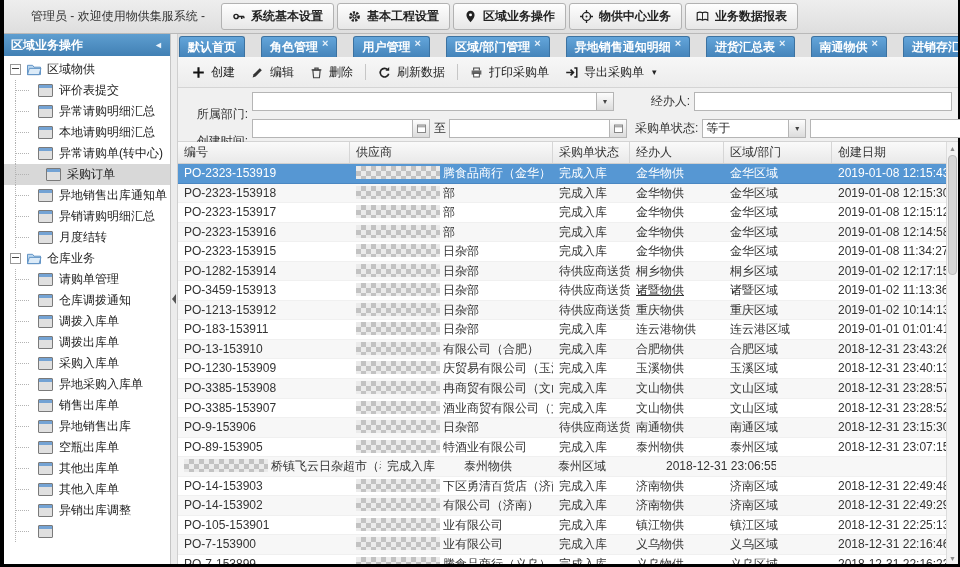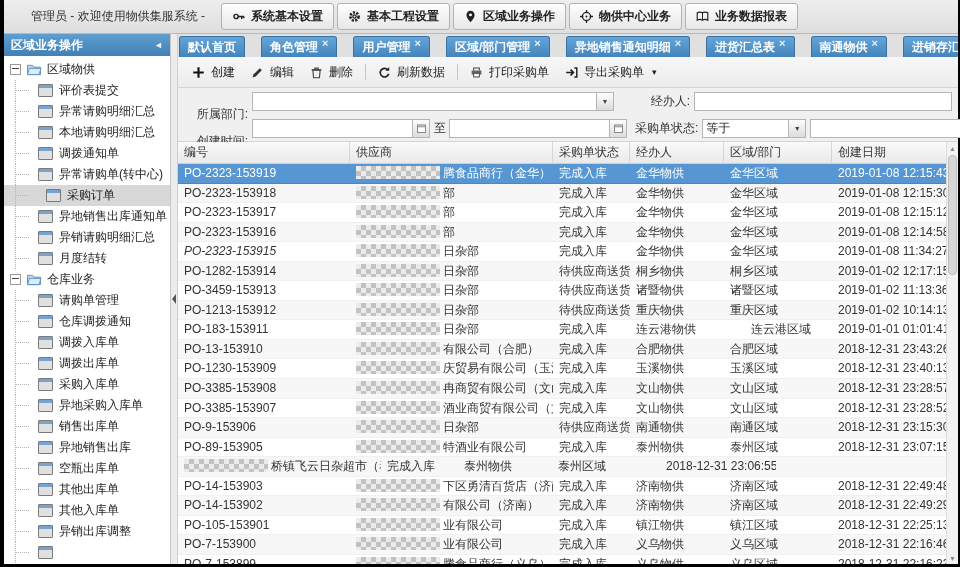--- a/index.html
+++ b/index.html
@@ -179,24 +179,20 @@
             <div class="t-leaf t-row">
               <span class="leaf-ico"></span>
               <span class="t-lab">异常请购明细汇总</span>
             </div>
             <div class="t-leaf t-row">
               <span class="leaf-ico"></span>
               <span class="t-lab">本地请购明细汇总</span>
             </div>
             <div class="t-leaf t-row">
               <span class="leaf-ico"></span>
-              <span class="t-lab">调拨通知单</span>
-            </div>
-            <div class="t-leaf t-row">
-              <span class="leaf-ico"></span>
               <span class="t-lab">异常请购单(转中心)</span>
             </div>
             <div class="t-leaf t-row sel">
               <span class="leaf-ico"></span>
               <span class="t-lab">采购订单</span>
             </div>
             <div class="t-leaf t-row">
               <span class="leaf-ico"></span>
               <span class="t-lab">异地销售出库通知单</span>
             </div>
@@ -453,57 +449,57 @@
               </div>
               <div class="g-row">
                 <div class="gcell" style="width: 172px;">PO-2323-153916</div>
                 <div class="gcell" style="width: 203px;"><span class="mosaic"></span><span>部</span></div>
                 <div class="gcell" style="width: 77px;">完成入库</div>
                 <div class="gcell" style="width: 94px;">金华物供</div>
                 <div class="gcell" style="width: 108px;">金华区域</div>
                 <div class="gcell" style="width: 116px;">2019-01-08 12:14:58</div>
               </div>
               <div class="g-row">
-                <div class="gcell" style="width: 172px; font-style: italic;">PO-2323-153915</div>
+                <div class="gcell" style="width: 172px;">PO-2323-153915</div>
                 <div class="gcell" style="width: 203px;"><span class="mosaic"></span><span>日杂部</span></div>
                 <div class="gcell" style="width: 77px;">完成入库</div>
                 <div class="gcell" style="width: 94px;">金华物供</div>
                 <div class="gcell" style="width: 108px;">金华区域</div>
                 <div class="gcell" style="width: 116px;">2019-01-08 11:34:27</div>
               </div>
               <div class="g-row">
                 <div class="gcell" style="width: 172px;">PO-1282-153914</div>
                 <div class="gcell" style="width: 203px;"><span class="mosaic"></span><span>日杂部</span></div>
                 <div class="gcell" style="width: 77px;">待供应商送货</div>
                 <div class="gcell" style="width: 94px;">桐乡物供</div>
                 <div class="gcell" style="width: 108px;">桐乡区域</div>
                 <div class="gcell" style="width: 116px;">2019-01-02 12:17:15</div>
               </div>
               <div class="g-row">
                 <div class="gcell" style="width: 172px;">PO-3459-153913</div>
                 <div class="gcell" style="width: 203px;"><span class="mosaic"></span><span>日杂部</span></div>
                 <div class="gcell" style="width: 77px;">待供应商送货</div>
-                <div class="gcell" style="width: 94px;">诸暨物供</div>
+                <div class="gcell" style="width: 94px; text-decoration: underline;">诸暨物供</div>
                 <div class="gcell" style="width: 108px;">诸暨区域</div>
                 <div class="gcell" style="width: 116px;">2019-01-02 11:13:36</div>
               </div>
               <div class="g-row">
                 <div class="gcell" style="width: 172px;">PO-1213-153912</div>
                 <div class="gcell" style="width: 203px;"><span class="mosaic"></span><span>日杂部</span></div>
                 <div class="gcell" style="width: 77px;">待供应商送货</div>
                 <div class="gcell" style="width: 94px;">重庆物供</div>
                 <div class="gcell" style="width: 108px;">重庆区域</div>
                 <div class="gcell" style="width: 116px;">2019-01-02 10:14:13</div>
               </div>
               <div class="g-row">
                 <div class="gcell" style="width: 172px;">PO-183-153911</div>
                 <div class="gcell" style="width: 203px;"><span class="mosaic"></span><span>日杂部</span></div>
                 <div class="gcell" style="width: 77px;">完成入库</div>
                 <div class="gcell" style="width: 94px;">连云港物供</div>
-                <div class="gcell" style="width: 108px; text-align: center;">连云港区域</div>
+                <div class="gcell" style="width: 108px;">连云港区域</div>
                 <div class="gcell" style="width: 116px;">2019-01-01 01:01:41</div>
               </div>
               <div class="g-row">
                 <div class="gcell" style="width: 172px;">PO-13-153910</div>
                 <div class="gcell" style="width: 203px;"><span class="mosaic"></span><span>有限公司（合肥）</span></div>
                 <div class="gcell" style="width: 77px;">完成入库</div>
                 <div class="gcell" style="width: 94px;">合肥物供</div>
                 <div class="gcell" style="width: 108px;">合肥区域</div>
                 <div class="gcell" style="width: 116px;">2018-12-31 23:43:26</div>
               </div>

